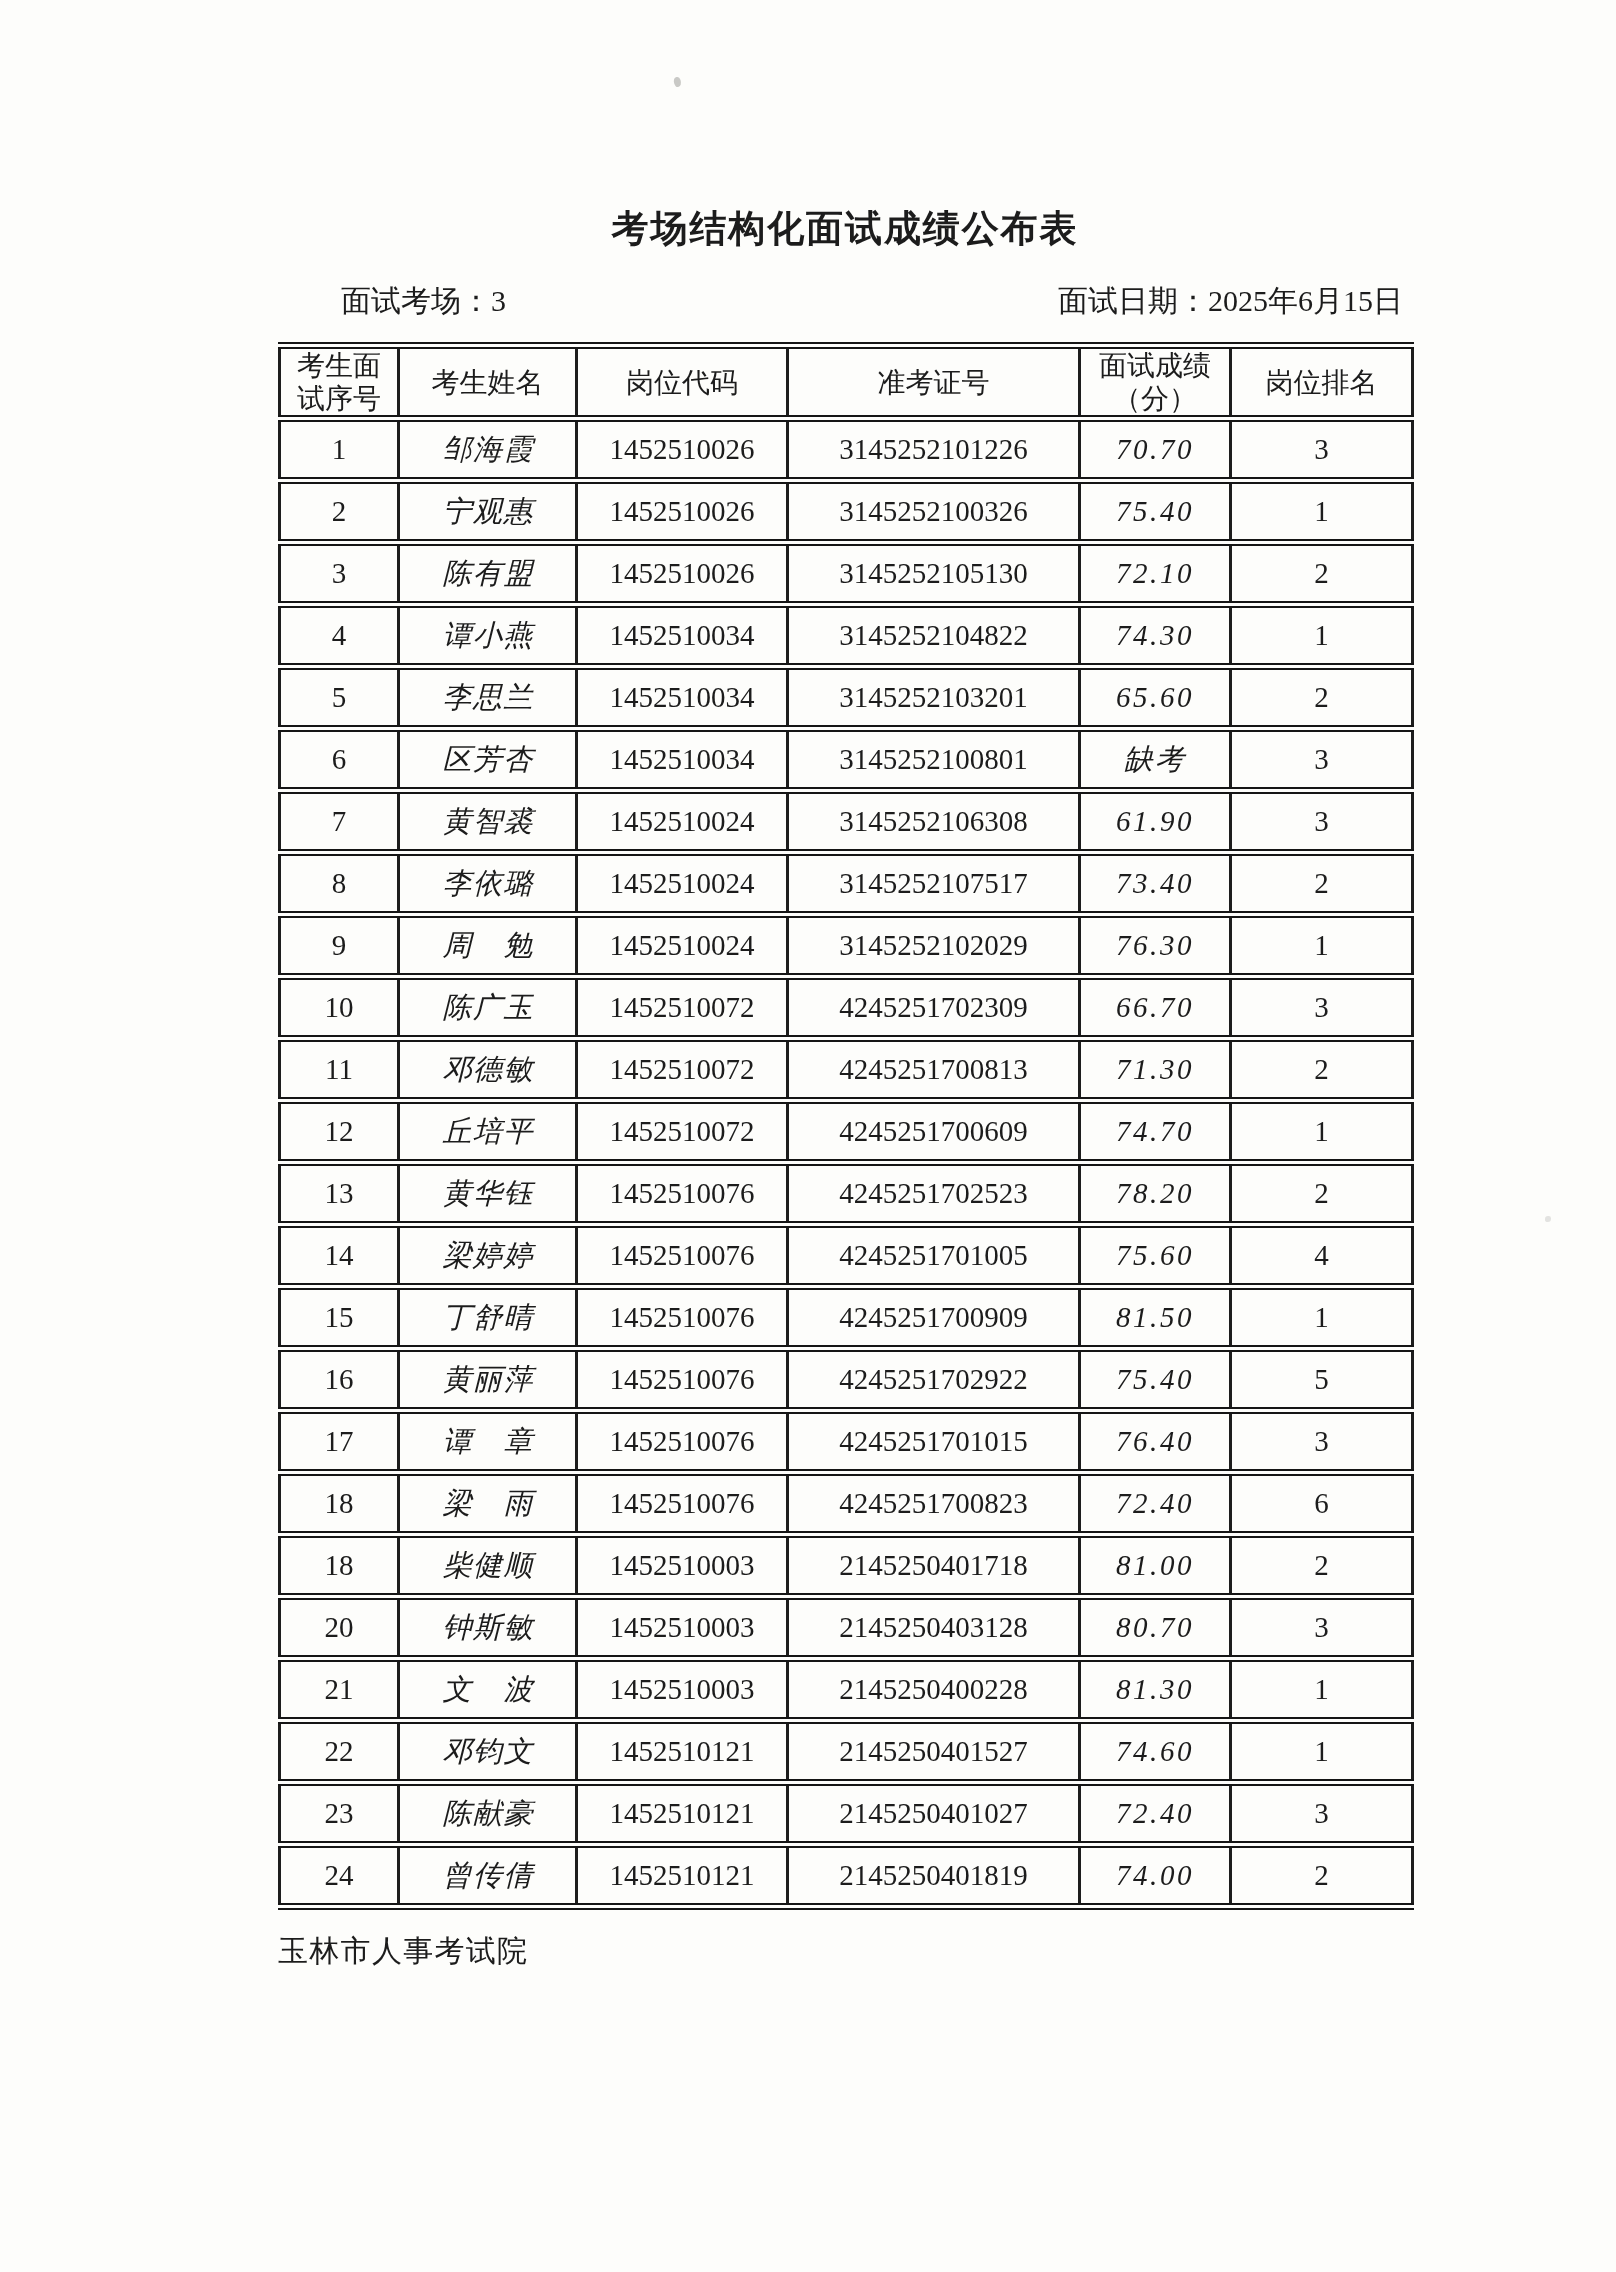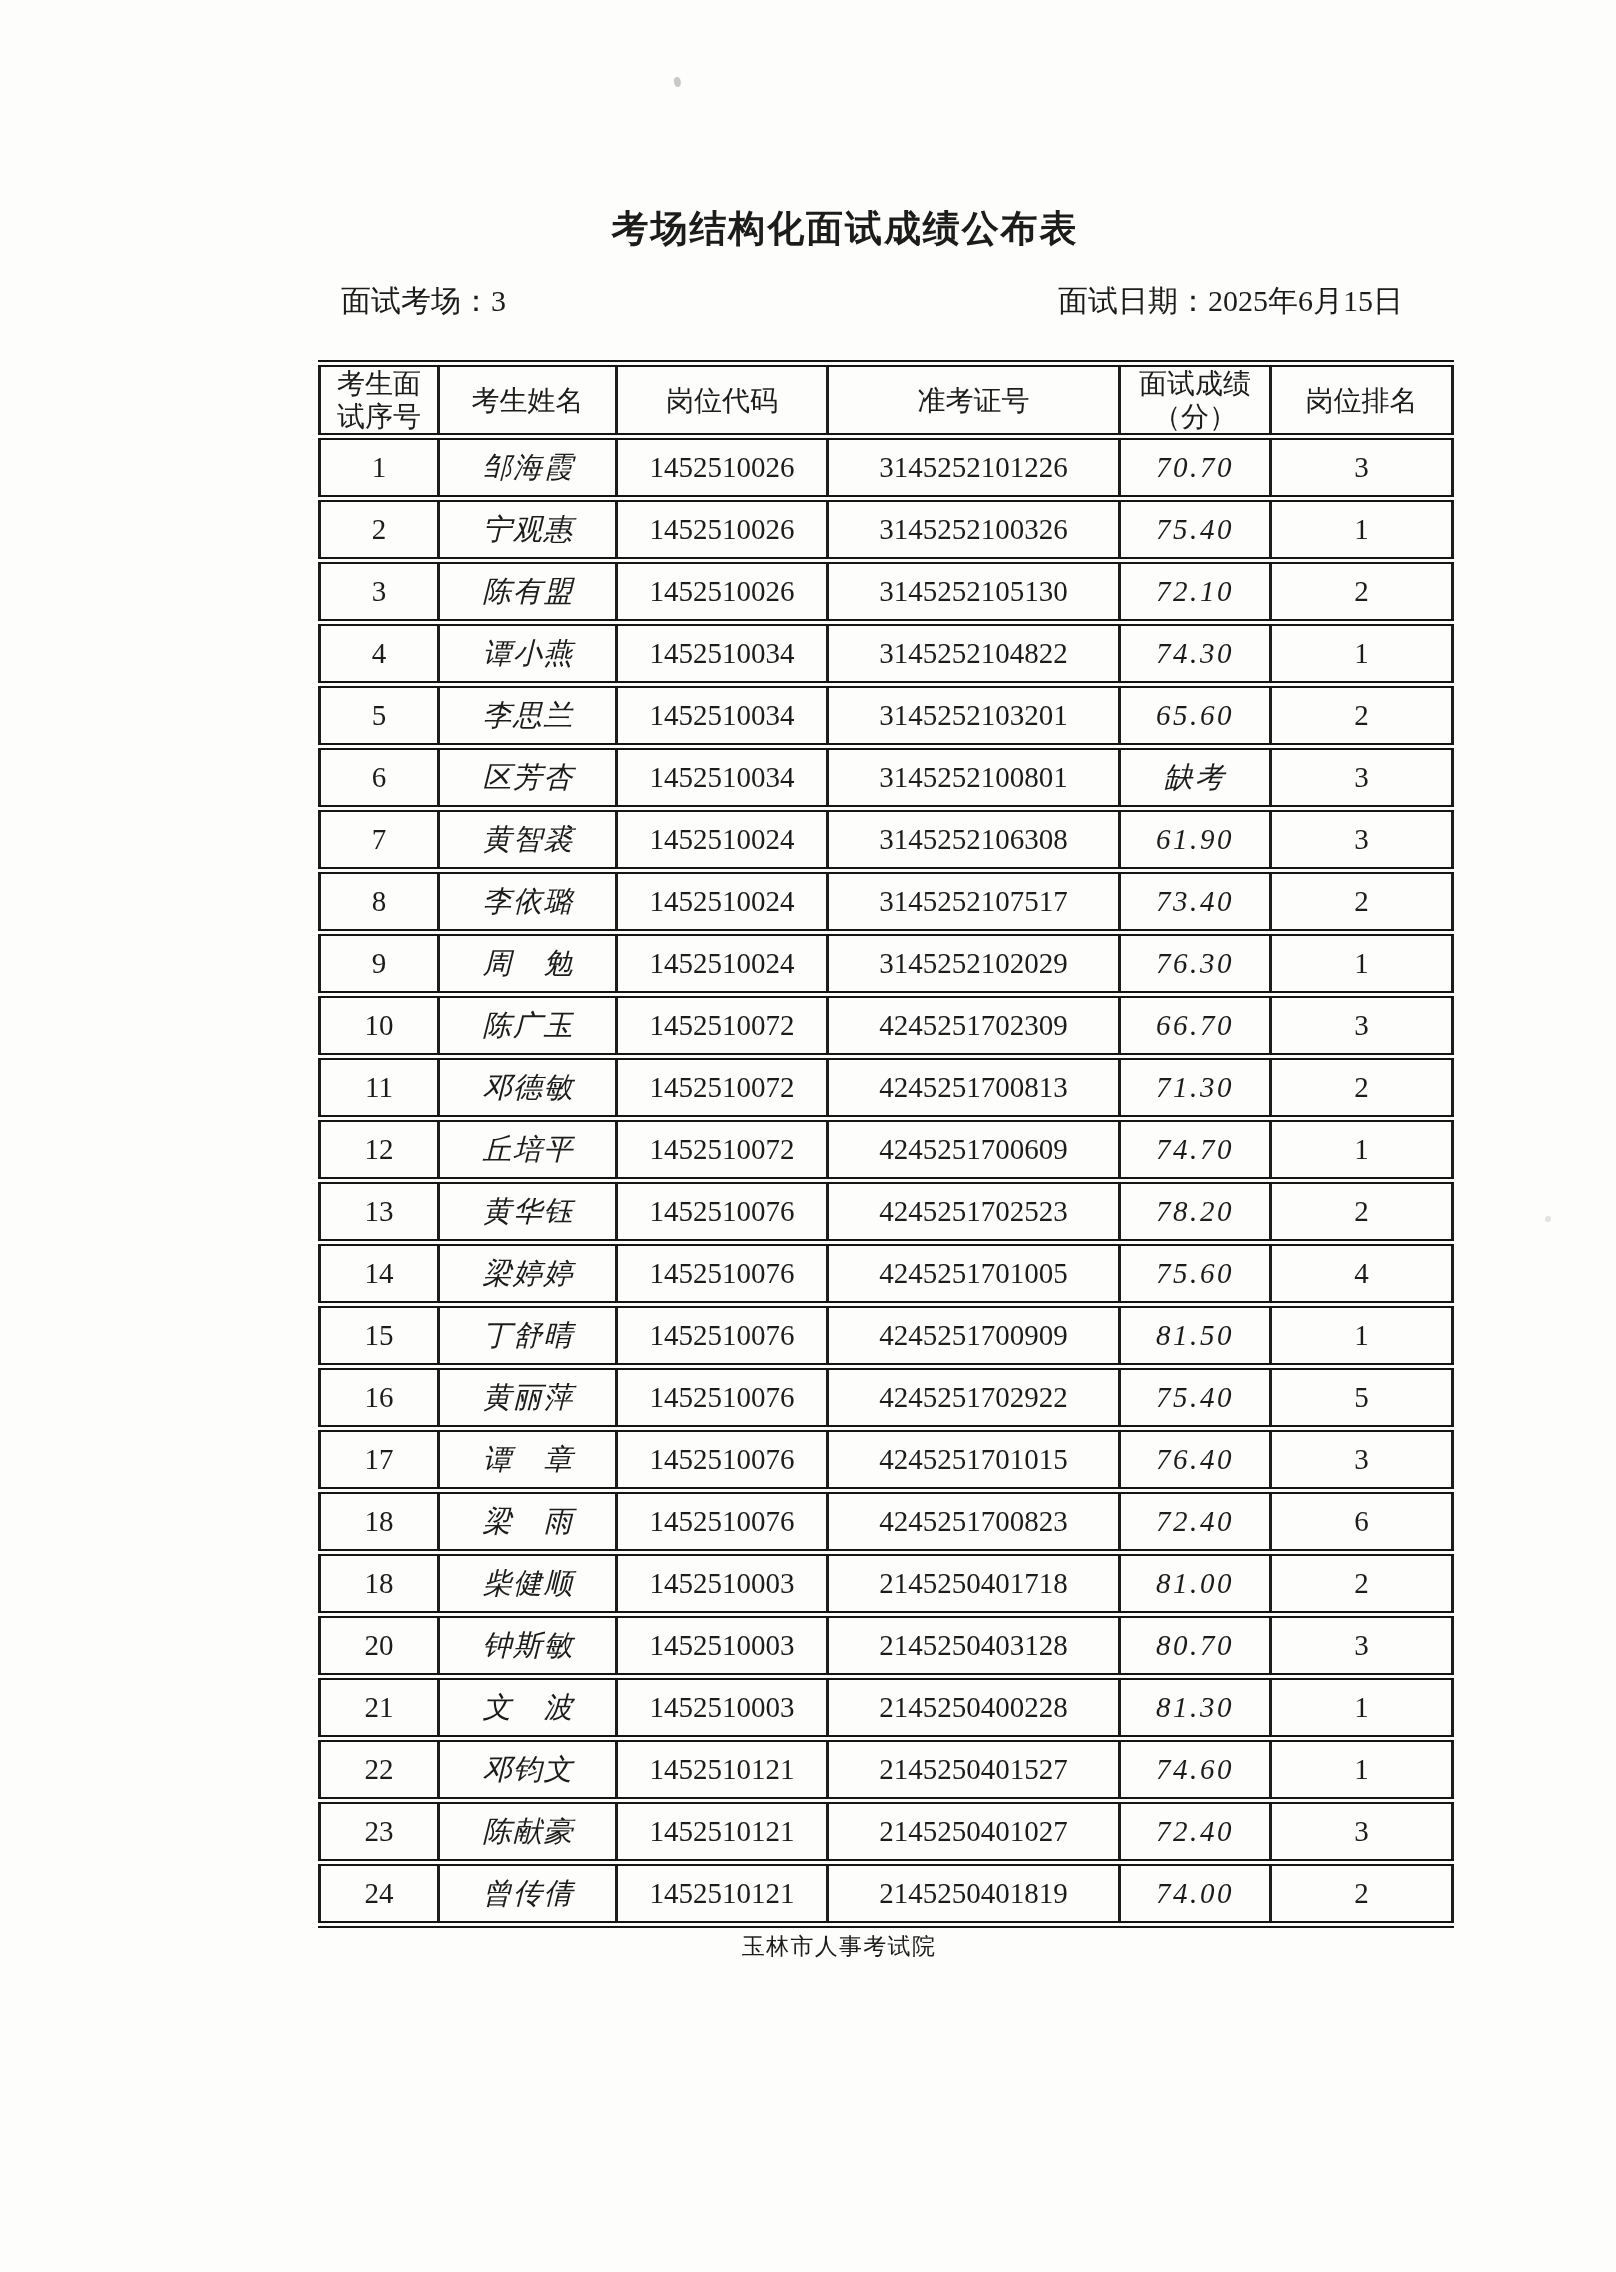--- a/index.html
+++ b/index.html
@@ -35,27 +35,26 @@
     padding: 0 9px 0 63px;
     display: flex;
     justify-content: space-between;
     font-size: 30px;
     line-height: 1.1;
     gap: 48px;
   }
   .score-table {
     position: absolute;
     left: 278px;
-    top: 360px;
+    top: 342px;
     width: 1134px;
     border-collapse: collapse;
     table-layout: fixed;
     text-align: center;
     font-size: 29px;
-    margin-left: 40px;
   }
   .score-table th, .score-table td {
     border-left: 3.2px solid #1d1d1d;
     border-right: 3.2px solid #1d1d1d;
     border-top: 7px double #151515;
     border-bottom: 7px double #151515;
     padding: 0;
     vertical-align: middle;
     overflow: hidden;
   }
@@ -72,25 +71,25 @@
   .name-inner {
     display: inline-block;
     width: 90px;
     text-align: justify;
     text-align-last: justify;
     font-style: italic;
   }
   td.col-score { letter-spacing: 2.6px; font-style: italic; }
   .doc-footer {
     position: absolute;
-    left: 272px;
+    left: 278px;
     top: 1931px;
     width: 1134px;
-    text-align: center;
-    font-size: 23px;
+    text-align: left;
+    font-size: 30px;
     letter-spacing: 1.3px;
   }
   .scan-speck {
     position: absolute;
     background: #8a8a86;
     border-radius: 50% 40% 55% 45%;
   }
   .speck-1 {
     left: 674px; top: 77px;
     width: 7px; height: 10.3px;

